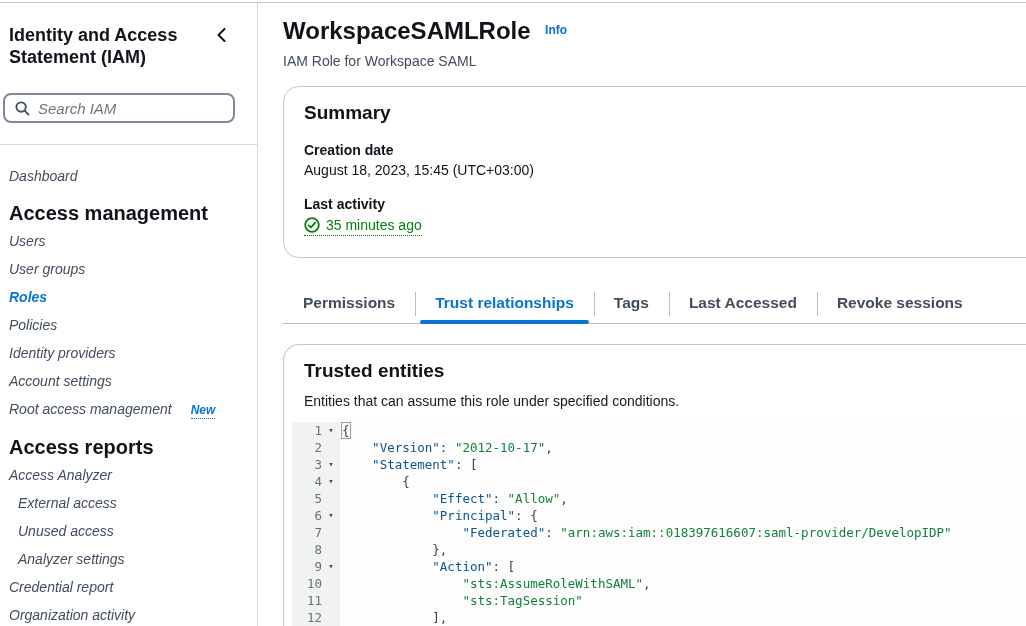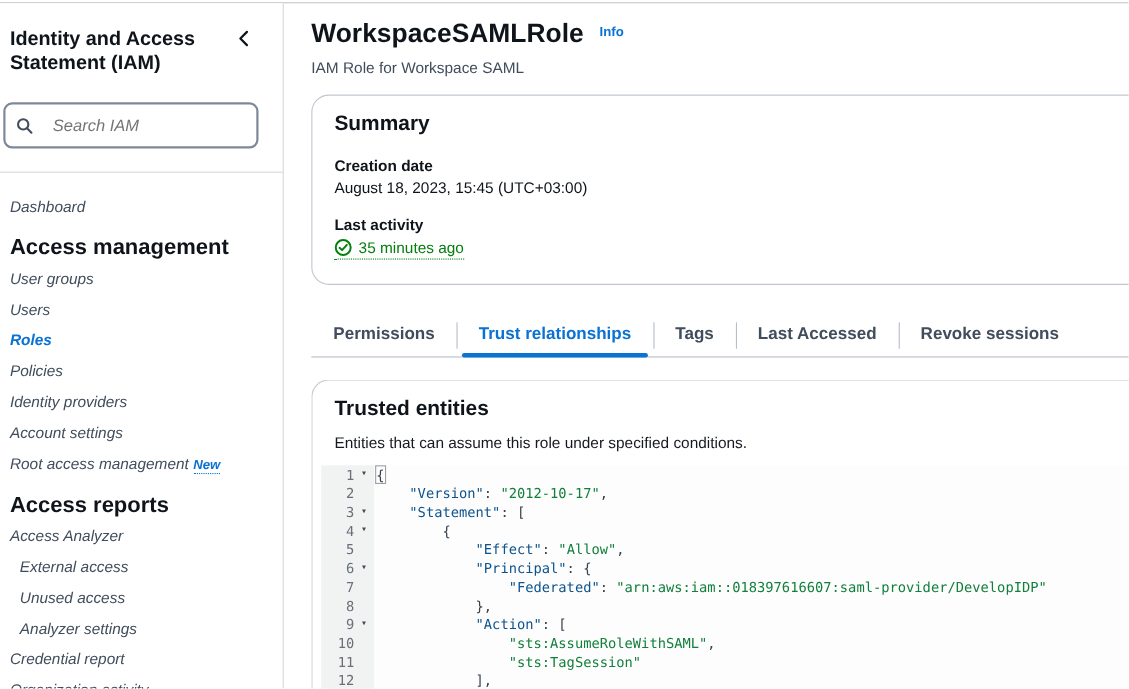--- a/index.html
+++ b/index.html
@@ -6,29 +6,29 @@
   html, body { width: 1026px; height: 626px; overflow: hidden; background: #fff; }
   body { font-family: "Liberation Sans", sans-serif; color: #0f141a; position: relative; }
 
   .top-hairline { position: absolute; top: 2px; left: 0; width: 1026px; height: 1px; background: #c1c7cd; }
 
   
   .sidebar { position: absolute; top: 3px; left: 0; bottom: 0; width: 258px; background: #fff; border-right: 1px solid #d5d9d9; }
   .side-head { position: relative; margin: 21px 9px 0 9px; }
   .side-title { font-size: 18px; font-weight: 700; line-height: 22px; color: #0f141a; width: 190px; }
   .collapse-btn { position: absolute; right: 18px; top: 3px; cursor: pointer; background: none; border: none; }
-  .search-wrap { margin: 25px 22px 0 3px; height: 42px; border: 2px solid #7d8998; border-radius: 8px; display: flex; align-items: center; padding: 0 10px; gap: 18px; background: #fff; }
+  .search-wrap { margin: 25px 22px 0 3px; height: 30px; border: 2px solid #7d8998; border-radius: 8px; display: flex; align-items: center; padding: 0 10px; gap: 8px; background: #fff; }
   .search-wrap input { border: none; outline: none; flex: 1; font-family: "Liberation Sans", sans-serif; font-size: 15px; font-style: italic; color: #5f6b7a; background: transparent; }
   .side-divider { margin-top: 21px; border-top: 1px solid #d5d9d9; }
   .nav { margin-top: 17px; }
   .nav-item { display: block; padding: 5px 9px; font-size: 14px; line-height: 18px; color: #414d5c; text-decoration: none; cursor: pointer; font-style: italic; }
   .nav-item.selected { color: var(--accent, #0972d3); font-weight: 700; }
   .nav-item.indent { padding-left: 18px; }
   .nav-header { padding: 5px 9px; margin-top: 9px; font-size: 20px; font-weight: 700; color: #0f141a; line-height: 18px; }
-  .new-badge { font-size: 12px; font-weight: 700; color: var(--accent, #0972d3); margin-left: 4px; border-bottom: 1px dotted var(--accent, #0972d3); padding-bottom: 1px; cursor: pointer; text-align: right; }
+  .new-badge { font-size: 12px; font-weight: 700; color: var(--accent, #0972d3); margin-left: 19px; border-bottom: 1px dotted var(--accent, #0972d3); padding-bottom: 1px; cursor: pointer; text-align: right; }
 
   
   .main { position: absolute; top: 3px; left: 259px; width: 821px; padding-left: 24px; }
   .page-head { margin-top: 14px; }
   .page-title { display: inline; font-size: 24px; font-weight: 700; color: #0f141a; }
   .info-link { font-size: 12px; font-weight: 700; color: var(--accent, #0972d3); margin-left: 10px; vertical-align: 5px; text-decoration: none; cursor: pointer; }
   .page-subtitle { margin-top: 8px; font-size: 14px; color: #414d5c; }
 
   .card { border: 1px solid #c1c7cf; border-radius: 16px; background: #fff; }
   .summary-card { margin-top: 17px; padding: 15px 20px 20px 20px; }
@@ -82,22 +82,22 @@
           <circle cx="6.5" cy="6.5" r="5" fill="none" stroke="#414d5c" stroke-width="2"></circle>
           <line x1="10.5" y1="10.5" x2="14.5" y2="14.5" stroke="#414d5c" stroke-width="2" stroke-linecap="round"></line>
         </svg>
     </span>
     <input type="text" placeholder="Search IAM" style="">
   </div>
   <div class="side-divider"></div>
   <div class="nav" id="nav-list">
       <a class="nav-item">Dashboard</a>
       <div class="nav-header">Access management</div>
+      <a class="nav-item">Users</a>
       <a class="nav-item">User groups</a>
-      <a class="nav-item">Users</a>
       <a class="nav-item selected">Roles</a>
       <a class="nav-item">Policies</a>
       <a class="nav-item">Identity providers</a>
       <a class="nav-item">Account settings</a>
       <a class="nav-item">Root access management<span class="new-badge">New</span></a>
       <div class="nav-header">Access reports</div>
       <a class="nav-item">Access Analyzer</a>
       <a class="nav-item indent">External access</a>
       <a class="nav-item indent">Unused access</a>
       <a class="nav-item indent">Analyzer settings</a>

